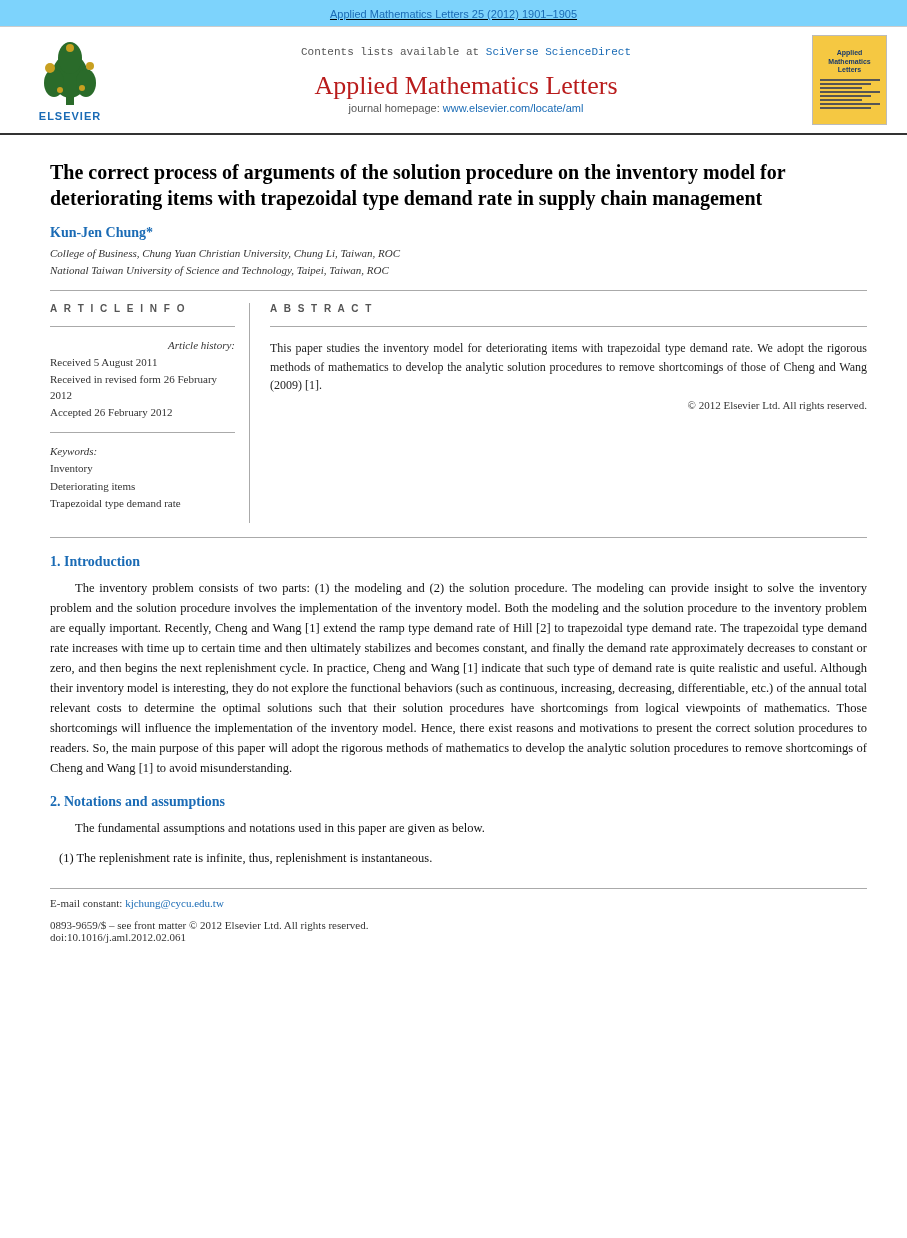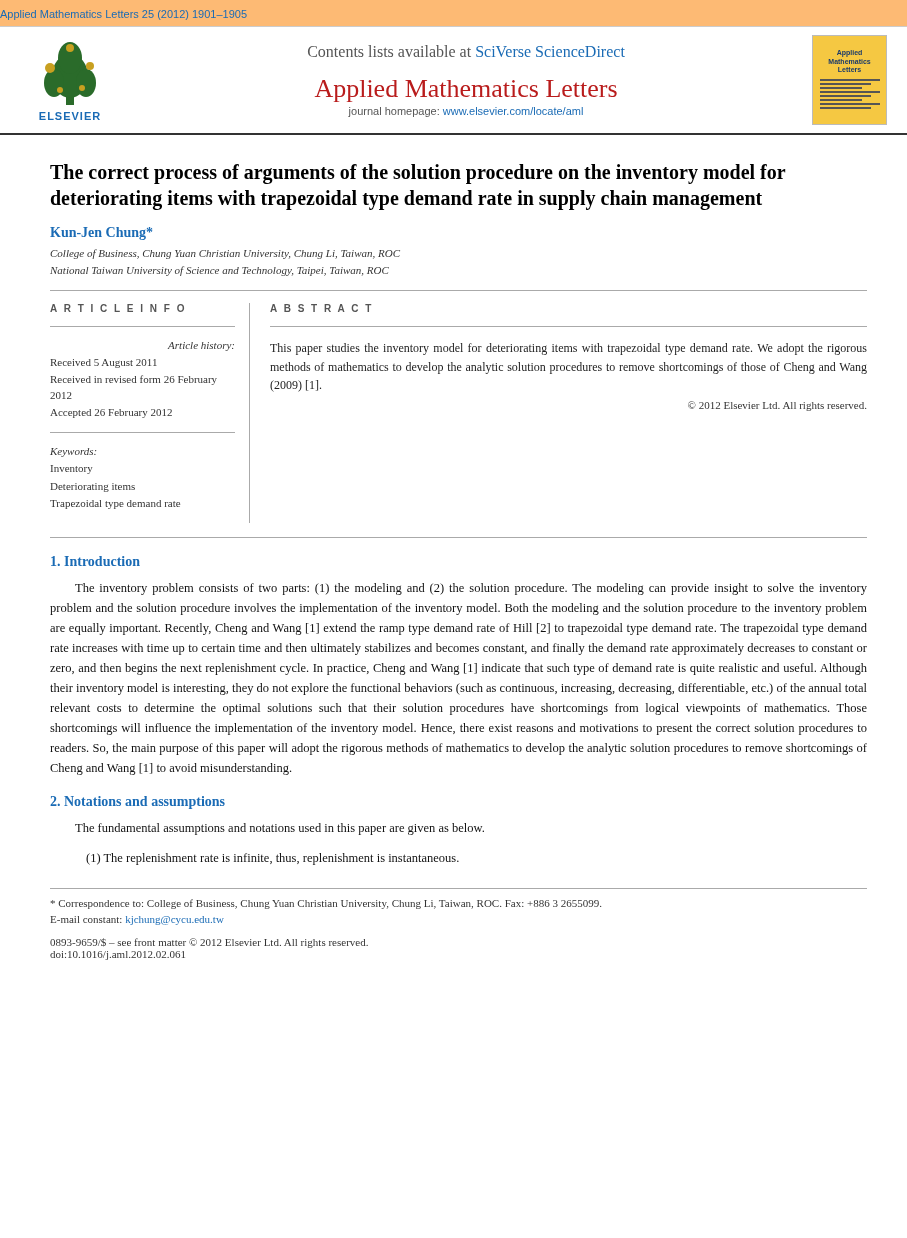--- a/index.html
+++ b/index.html
@@ -7,23 +7,25 @@
       background: #fff;
       font-family: 'Times New Roman', Times, serif;
       font-size: 13px;
       color: #000;
       width: 907px;
       min-height: 1238px;
     }
 
     
     .top-bar {
-      background: #fdba74;
+      background: #7dd3fc;
+      text-align: center;
       padding: 6px 0 4px;
       border-bottom: 1px solid #ccc;
+      text-decoration: underline;
     }
     .top-bar span {
       color: #1a6bb5;
       font-size: 11px;
       font-family: Arial, sans-serif;
     }
 
     
     .journal-header {
       display: flex;
@@ -48,22 +50,22 @@
       font-weight: bold;
       color: #1a6bb5;
       margin-top: 2px;
       letter-spacing: 1px;
     }
     .journal-center {
       flex: 1;
       text-align: center;
     }
     .contents-line {
-      font-family: Liberation Serif, serif;
-      font-size: 16px;
+      font-family: Liberation Mono, monospace;
+      font-size: 11px;
       color: #555;
       margin-bottom: 12px;
     }
     .contents-line a {
       color: #1a6bb5;
       text-decoration: none;
     }
     .journal-title {
       font-size: 26px;
       font-family: 'Times New Roman', serif;
@@ -232,21 +234,21 @@
       text-align: justify;
       text-indent: 2em;
       margin-bottom: 10px;
     }
 
     .numbered-item {
       font-size: 12.5px;
       line-height: 1.6;
       color: #111;
       text-align: justify;
-      margin-left: 36px;
+      margin-left: 9px;
       margin-bottom: 6px;
     }
 
     
     .footer-area {
       border-top: 1px solid #aaa;
       margin-top: 20px;
       padding-top: 6px;
     }
     .footnote-text {
@@ -365,23 +367,20 @@
 
   <div class="section-title">1.  Introduction</div>
   <div class="body-text-indent">The inventory problem consists of two parts: (1) the modeling and (2) the solution procedure. The modeling can provide insight to solve the inventory problem and the solution procedure involves the implementation of the inventory model. Both the modeling and the solution procedure to the inventory problem are equally important. Recently, Cheng and Wang [1] extend the ramp type demand rate of Hill [2] to trapezoidal type demand rate. The trapezoidal type demand rate increases with time up to certain time and then ultimately stabilizes and becomes constant, and finally the demand rate approximately decreases to constant or zero, and then begins the next replenishment cycle. In practice, Cheng and Wang [1] indicate that such type of demand rate is quite realistic and useful. Although their inventory model is interesting, they do not explore the functional behaviors (such as continuous, increasing, decreasing, differentiable, etc.) of the annual total relevant costs to determine the optimal solutions such that their solution procedures have shortcomings from logical viewpoints of mathematics. Those shortcomings will influence the implementation of the inventory model. Hence, there exist reasons and motivations to present the correct solution procedures to readers. So, the main purpose of this paper will adopt the rigorous methods of mathematics to develop the analytic solution procedures to remove shortcomings of Cheng and Wang [1] to avoid misunderstanding.</div>
 
   <div class="section-title">2.  Notations and assumptions</div>
   <div class="body-text-indent">The fundamental assumptions and notations used in this paper are given as below.</div>
   <div class="numbered-item">(1)  The replenishment rate is infinite, thus, replenishment is instantaneous.</div>
 
   <div class="footer-area">
     <div class="footnote-text">
-      <span>* Correspondence to: College of Business, Chung Yuan Christian University, Chung Li, Taiwan, ROC. Fax: +886 3 2655099.</span>
-    </div>
-    <div class="footnote-text">
       <span>E-mail constant: </span>
       <a>kjchung@cycu.edu.tw</a>
     </div>
     <div class="footer-bottom">
       <div>0893-9659/$ – see front matter © 2012 Elsevier Ltd. All rights reserved.</div>
       <div>doi:10.1016/j.aml.2012.02.061</div>
     </div>
   </div>
 
 </div>

